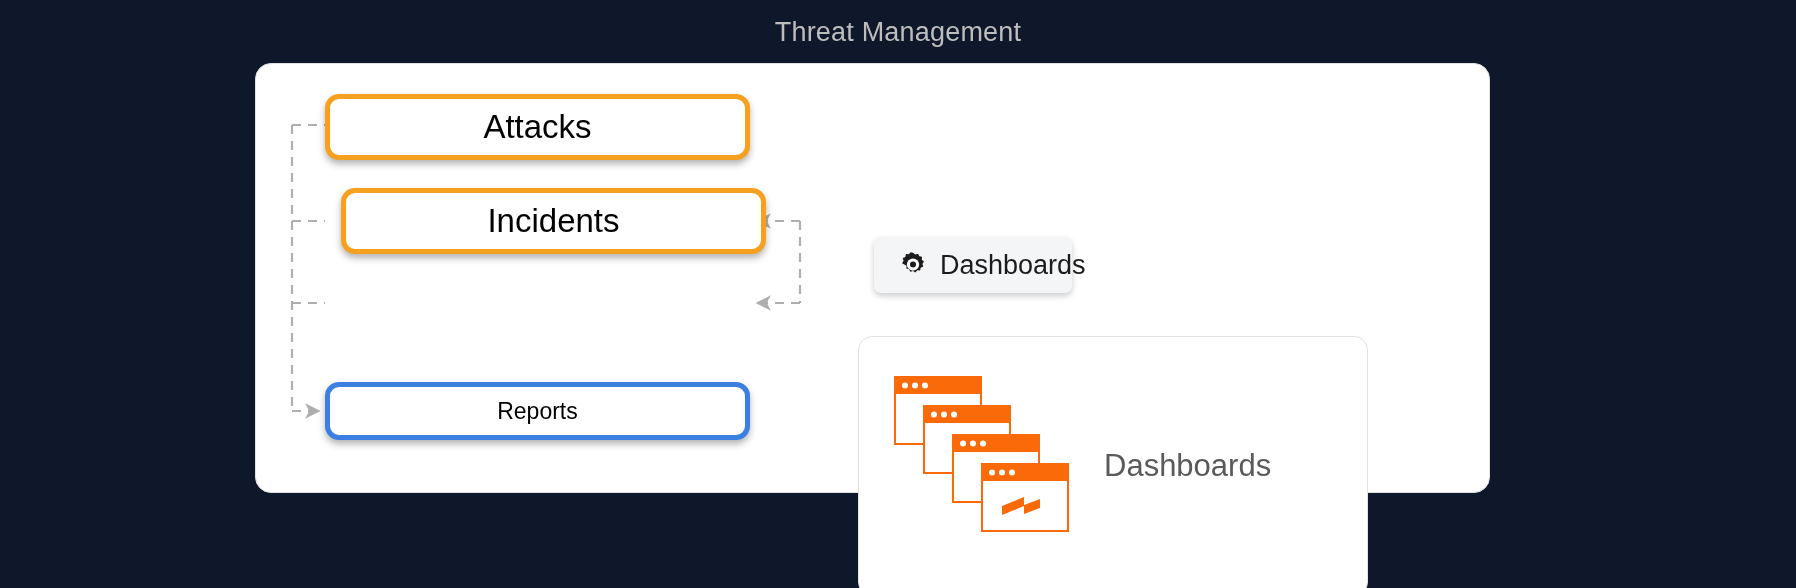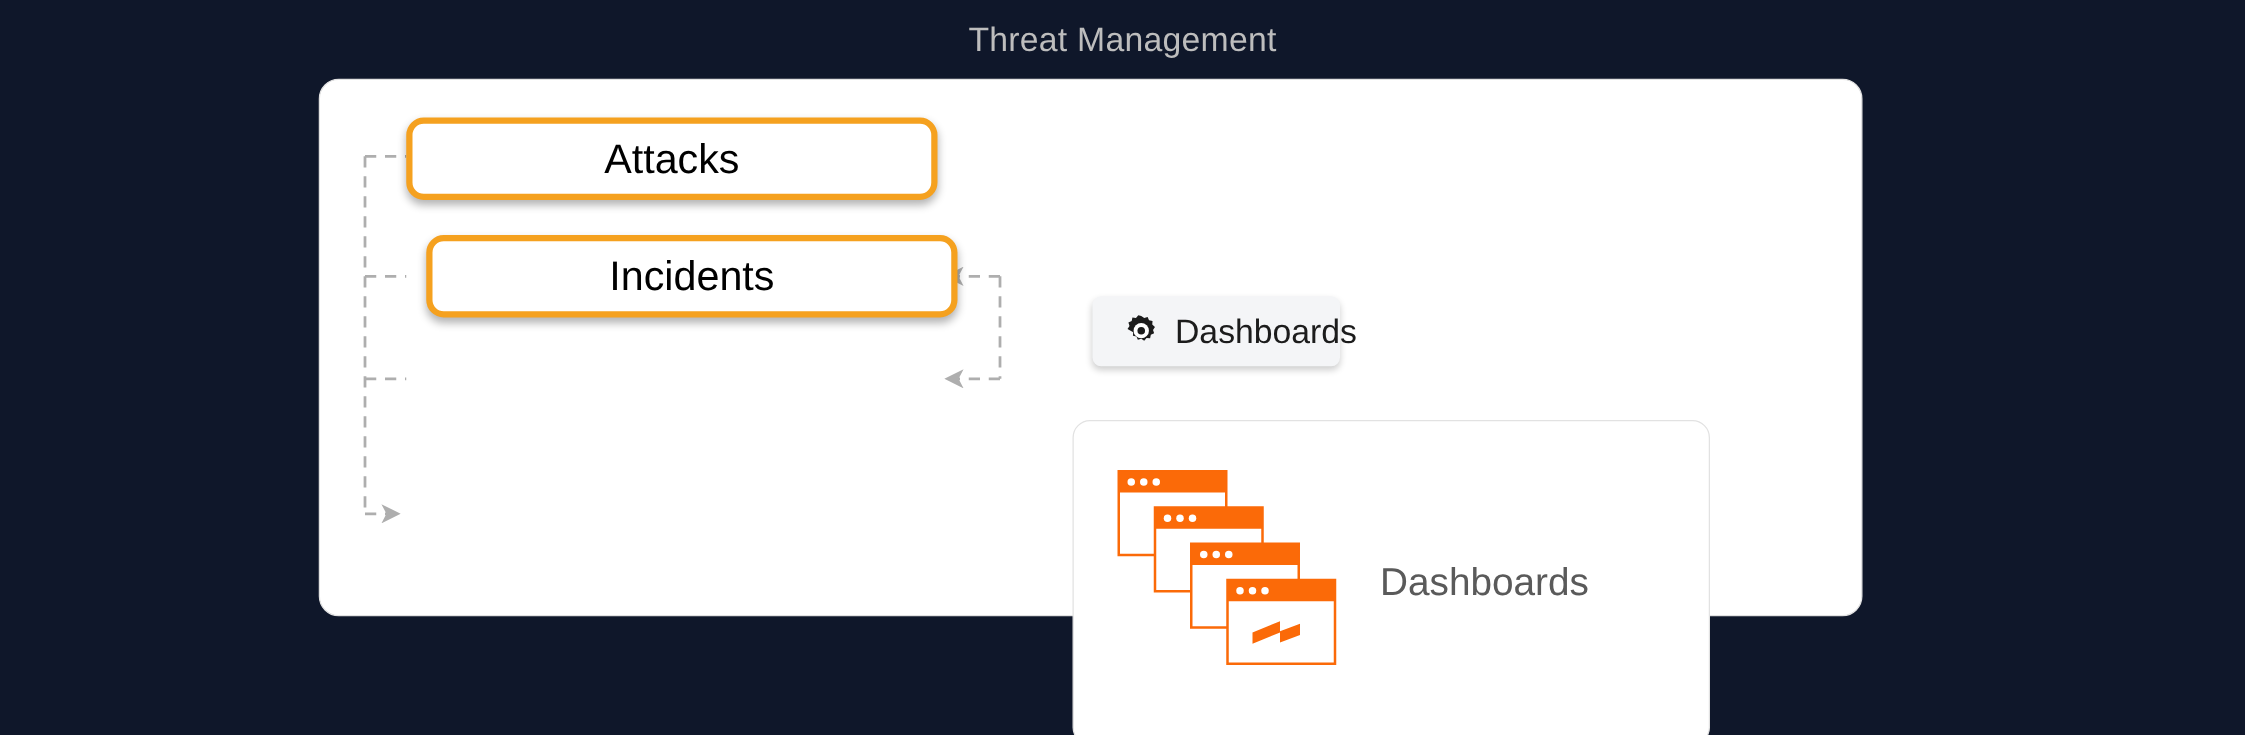--- a/index.html
+++ b/index.html
@@ -176,20 +176,23 @@
 
   <div id="node-attacks" class="node orange">
     <span class="label">Attacks</span>
   </div>
 
   <div id="node-incidents" class="node orange">
     <span class="label">Incidents</span>
   </div>
 
 
+  <div id="node-reports" class="node blue">
+    <span class="label">Reports</span>
+  </div>
 
   <div id="configure-button">
     <span class="gear-wrap">
       <svg viewBox="0 0 24 24" width="28" height="28" xmlns="http://www.w3.org/2000/svg">
         <path fill="#1c1c1c" d="M12 1.6l2.05 1.35 2.33-.7.96 2.24 2.4.47-.2 2.44 1.86 1.6-1.32 2.06.75 2.33-2.25.98-.5 2.4-2.43-.17-1.62 1.84-2.03-1.34-2.33.72-.98-2.24-2.4-.49.19-2.43L2.6 10.4l1.33-2.05-.74-2.33 2.25-.97.5-2.4 2.43.18L10 1z"></path>
         <circle cx="12" cy="11.6" r="5.25" fill="#ffffff"></circle>
         <circle cx="12" cy="11.6" r="2.6" fill="#1c1c1c"></circle>
       </svg>
     </span>
     <span class="btn-label">Dashboards</span>

